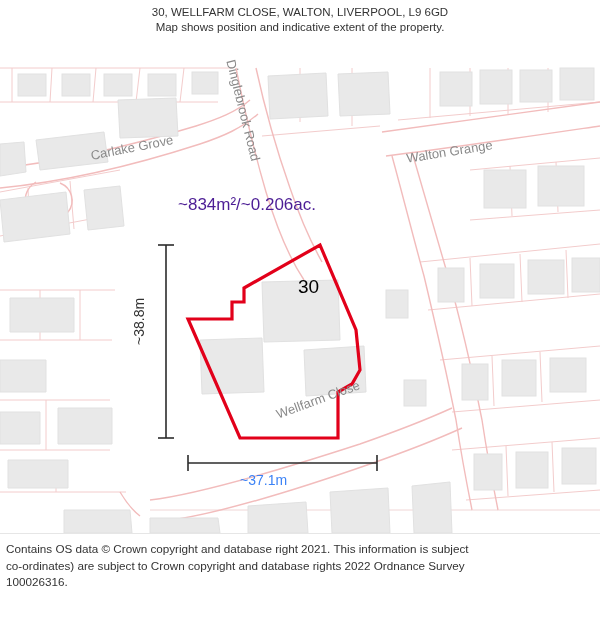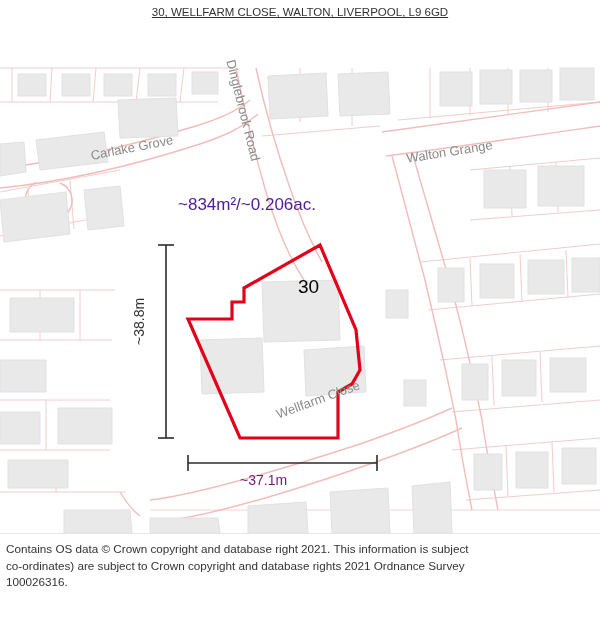--- a/index.html
+++ b/index.html
@@ -29,21 +29,20 @@
     height: 40px;
     text-align: center;
     padding-top: 5px;
     box-sizing: border-box;
   }
   .header .title {
     font-size: 11.5px;
     color: #333333;
     line-height: 15px;
     white-space: nowrap;
-    text-decoration: underline;
   }
   .header .subtitle {
     font-size: 11.5px;
     color: #333333;
     line-height: 15px;
     white-space: nowrap;
   }
 
   
   .map {
@@ -90,21 +89,21 @@
     color: #333333;
     transform: rotate(-90deg);
     transform-origin: left top;
     white-space: nowrap;
   }
   .dim-horiz {
     position: absolute;
     left: 240px;
     top: 432px;
     font-size: 14px;
-    color: #701a75;
+    color: #3b82f6;
     white-space: nowrap;
   }
 
   
   .footer {
     position: absolute;
     top: 533px;
     left: 0;
     width: 600px;
     height: 92px;
@@ -120,20 +119,21 @@
     color: #333333;
   }
 </style>
 </head>
 <body>
 
 <div id="page">
 
   <div class="header">
     <div class="title">30, WELLFARM CLOSE, WALTON, LIVERPOOL, L9 6GD</div>
+    <div class="subtitle">Map shows position and indicative extent of the property.</div>
   </div>
 
   <div class="map">
     <svg width="600" height="493" viewBox="0 0 600 493">
 
       <rect x="0" y="0" width="600" height="493" fill="#ffffff"></rect>
 
       <g stroke="#f3cccc" stroke-width="1" fill="none">
 
         <path d="M0 28 L232 28"></path>
@@ -292,17 +292,17 @@
     <div class="map-label" style="left:274px; top:352px; transform: rotate(-20deg);">Wellfarm Close</div>
 
     <div class="area-label">~834m²/~0.206ac.</div>
     <div class="house-number">30</div>
     <div class="dim-vert">~38.8m</div>
     <div class="dim-horiz">~37.1m</div>
   </div>
 
   <div class="footer">
     <p>Contains OS data © Crown copyright and database right 2021. This information is subject</p>
-    <p>co-ordinates) are subject to Crown copyright and database rights 2021 Ordnance Survey</p>
+    <p>co-ordinates) are subject to Crown copyright and database rights 2022 Ordnance Survey</p>
     <p>100026316.</p>
   </div>
 
 </div>
 
 </body></html>

